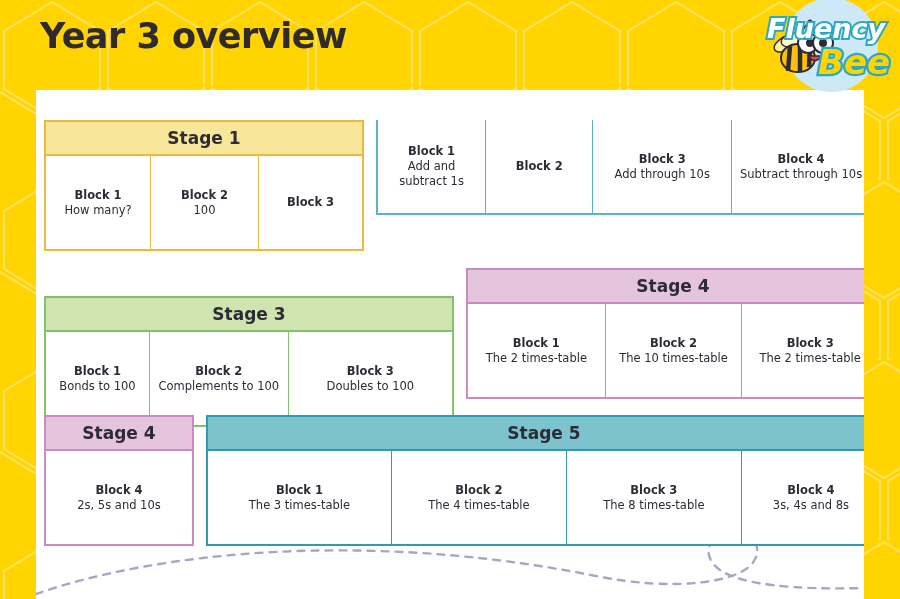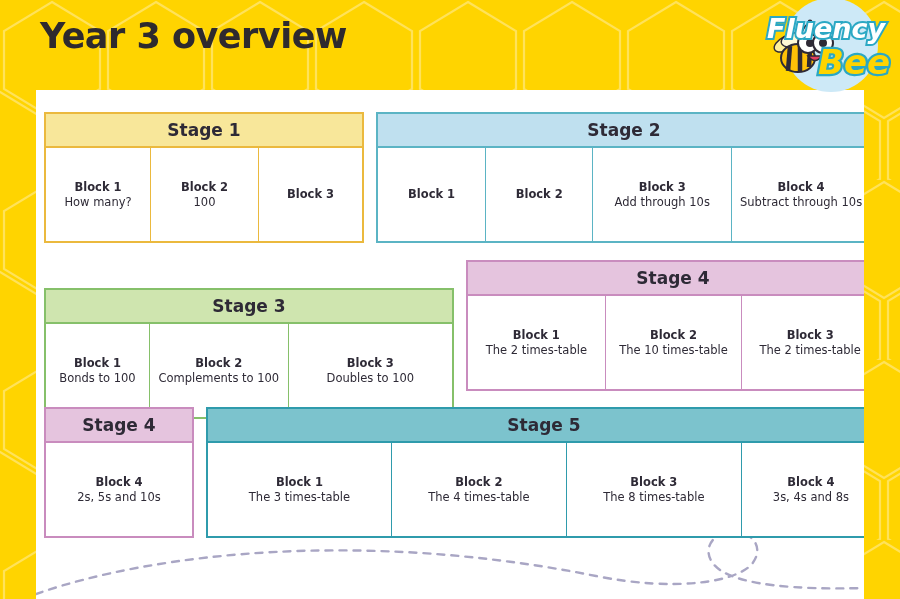--- a/index.html
+++ b/index.html
@@ -19,21 +19,21 @@
     font-family:"DejaVu Sans","Liberation Sans",sans-serif;
   }
   
   #logo{position:absolute;right:6px;top:-4px;width:140px;height:110px;z-index:6;}
   
   #card{
     position:absolute;left:36px;top:90px;width:828px;height:520px;
     background:#FFFFFF;z-index:2;overflow:hidden;
   }
   #flight-path{position:absolute;left:0;bottom:0;width:828px;height:120px;z-index:1;}
-  #rows{position:absolute;left:0;top:0;width:828px;height:480px;z-index:3;}
+  #rows{position:absolute;left:0;top:8px;width:828px;height:480px;z-index:3;}
   
   .row{position:absolute;display:flex;gap:12px;left:8px;}
   .row-1{top:22px;}
   .row-2{top:170px;}
   .row-3{top:317px;}
   .stage{display:flex;flex-direction:column;box-sizing:border-box;}
   .stage-head{
     box-sizing:border-box;
     height:36px;line-height:32px;text-align:center;
     font-size:17px;font-weight:bold;color:#2E2A36;
@@ -121,24 +121,24 @@
             <div class="block" style="width: 108px; border-left-color: rgb(235, 185, 62);">
               <div class="block-title">Block 2</div>
               <div class="block-sub">100</div>
             </div>
             <div class="block" style="width: 104px; border-left-color: rgb(235, 185, 62);">
               <div class="block-title">Block 3</div>
             </div>
           </div>
         </div>
         <div class="stage" style="width: 496px;">
-          <div class="stage-head" style="background: rgb(191, 224, 239); border-color: rgb(91, 180, 196);">Stage 2</div>
           <div class="stage-body" style="border-color: rgb(91, 180, 196);">
             <div class="block" style="width: 108px; border-left-color: rgb(91, 180, 196);">
               <div class="block-title">Block 1</div>
+              <div class="block-sub">Add and subtract 1s</div>
             </div>
             <div class="block" style="width: 108px; border-left-color: rgb(91, 180, 196);">
               <div class="block-title">Block 2</div>
             </div>
             <div class="block" style="width: 140px; border-left-color: rgb(91, 180, 196);">
               <div class="block-title">Block 3</div>
               <div class="block-sub">Add through 10s</div>
             </div>
             <div class="block" style="width: 140px; border-left-color: rgb(91, 180, 196);">
               <div class="block-title">Block 4</div>

